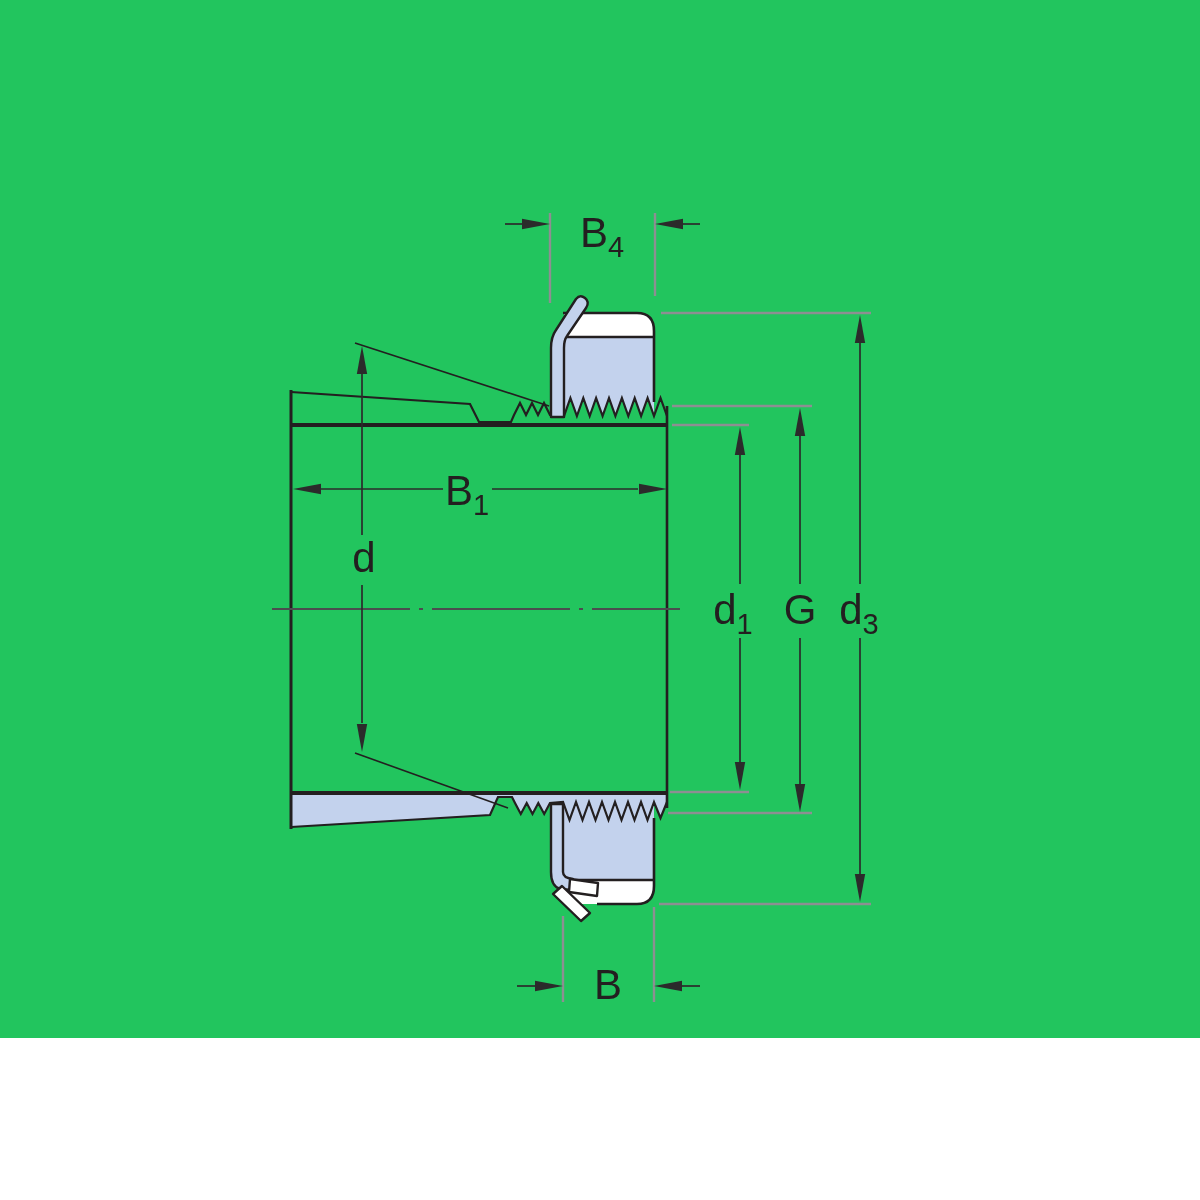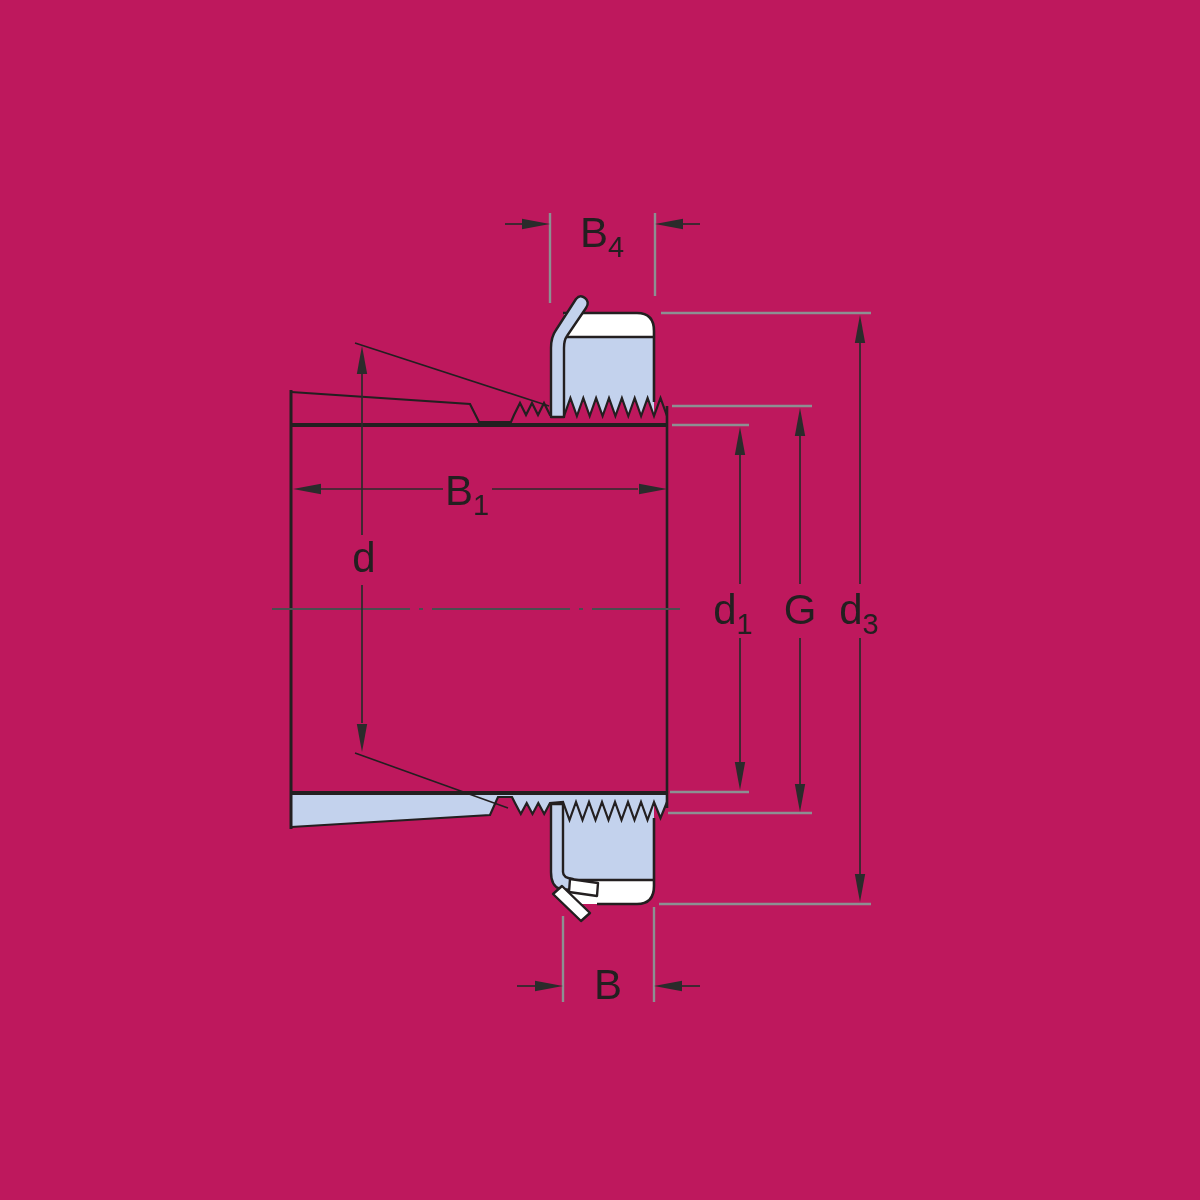--- a/index.html
+++ b/index.html
@@ -1,16 +1,16 @@
 <!DOCTYPE html>
 <html><head>
 <meta charset="utf-8">
 <style>
   html,body{margin:0;padding:0;background:#ffffff;}
-  .stage{width:1200px;height:1200px;position:relative;background:#be185d;overflow:hidden;}
+  .stage{width:1200px;height:1038px;position:relative;background:#22c55e;overflow:hidden;}
   svg{display:block;}
   svg text{font-family:"Liberation Sans","DejaVu Sans",sans-serif;font-size:42px;fill:#231f20;}
   svg .sub{font-size:29px;}
 </style>
 </head>
 <body>
 
 <div class="stage">
   <svg width="1200" height="1200" viewBox="0 0 1200 1200">
 

